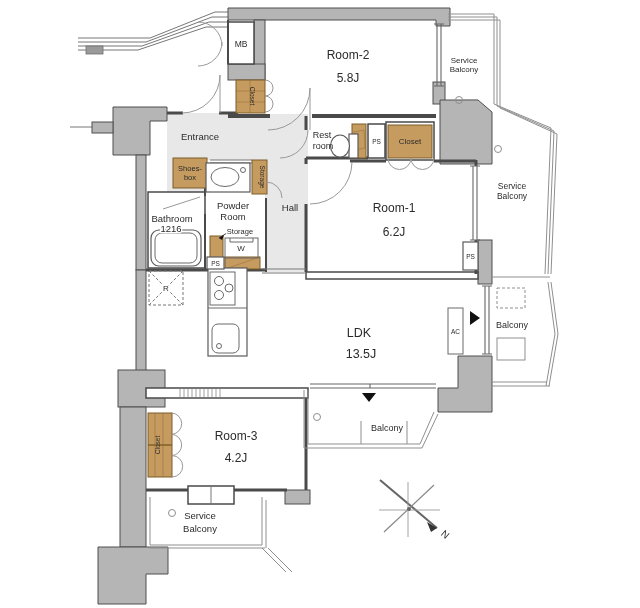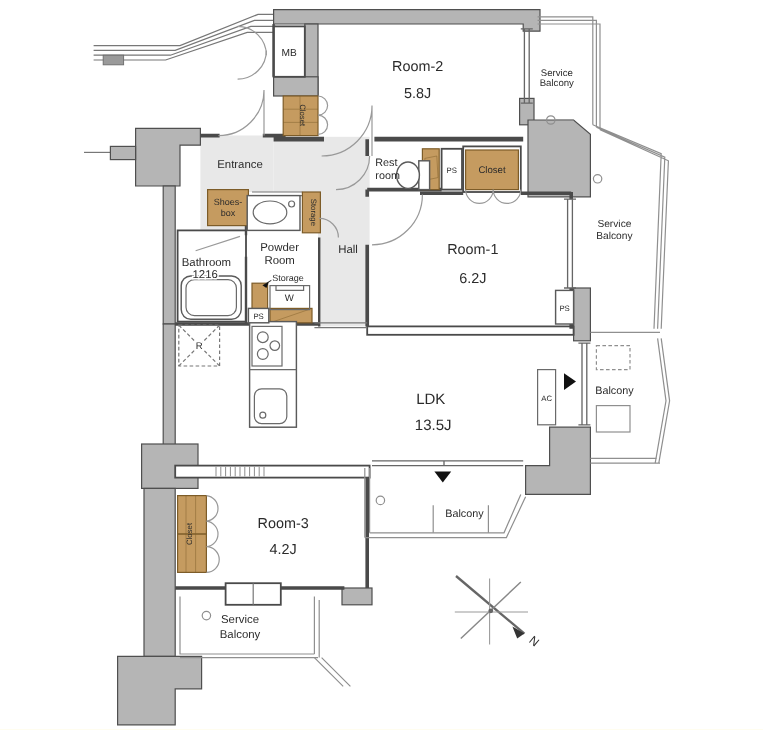--- a/index.html
+++ b/index.html
@@ -1,16 +1,16 @@
 <!DOCTYPE html>
 <html style="--wall: #b5b5b5; --wallLine: #4f4f4f; --line: #4a4a4a; --closet: #c59b60; --closetLine: #7d5c28; --floor: #e8e8e8; --balcony: #8f8f8f; --text: #2b2b2b; --marker: #111111;"><head>
 <meta charset="utf-8">
 <style>
   html,body{margin:0;padding:0;background:#fff;}
-  #plan-wrap{width:640px;height:608px;position:relative;background:#fef9c3;overflow:hidden;}
+  #plan-wrap{width:640px;height:608px;position:relative;background:#86efac;overflow:hidden;}
   svg{display:block;}
   text{font-family:"Liberation Sans","DejaVu Sans",sans-serif;fill:var(--text);}
   .wall{fill:var(--wall);stroke:var(--wallLine);stroke-width:1;}
   .pale{fill:var(--floor);stroke:none;}
   .roombox{fill:#fff;stroke:var(--line);stroke-width:1.5;}
   .w2{stroke:var(--line);stroke-width:2;fill:none;}
   .w3{stroke:var(--line);stroke-width:3;fill:none;}
   .w4{stroke:var(--line);stroke-width:4;fill:none;}
   .thin{stroke:#777;stroke-width:1;fill:none;}
   .win{stroke:#666;stroke-width:1.1;fill:none;}

